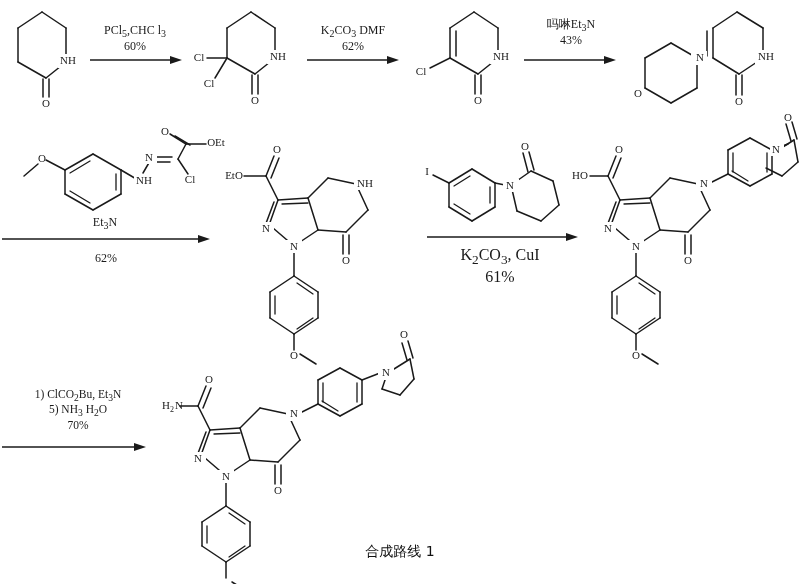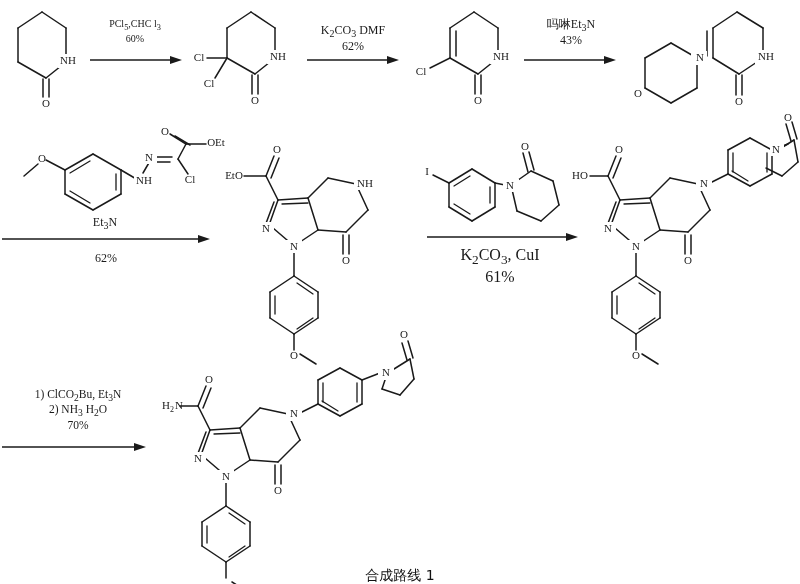--- a/index.html
+++ b/index.html
@@ -3,21 +3,21 @@
 <meta charset="utf-8">
 <style>
   html,body{margin:0;padding:0;background:#fff;}
   body{width:800px;height:584px;position:relative;overflow:hidden;
        font-family:"Liberation Serif",serif;color:#111;}
   .scheme{position:absolute;left:0;top:0;width:800px;height:584px;}
   .cond{position:absolute;text-align:center;line-height:1.15;
         font-family:"Liberation Serif",serif;color:#1a1a1a;}
   .cond .ln{display:block;white-space:nowrap;}
   .caption{position:absolute;width:100%;text-align:center;
-           font-family:"DejaVu Sans",sans-serif;font-size:14px;color:#111;margin-top:24px;}
+           font-family:"DejaVu Sans",sans-serif;font-size:14px;color:#111;}
   svg{overflow:visible;}
   .bond{stroke:#1a1a1a;stroke-width:1.5;fill:none;stroke-linecap:round;}
   .bond-thin{stroke:#1a1a1a;stroke-width:1.3;fill:none;stroke-linecap:round;}
   .arrow{stroke:#1a1a1a;stroke-width:1.4;fill:none;}
   .arrowhead{fill:#1a1a1a;}
   text.atom{font-family:"Liberation Serif",serif;font-size:11px;fill:#1a1a1a;
             text-anchor:middle;dominant-baseline:middle;}
   text.atom-sm{font-family:"Liberation Serif",serif;font-size:8px;fill:#1a1a1a;
             text-anchor:middle;dominant-baseline:middle;}
   .lbl-bg{fill:#fff;}
@@ -38,21 +38,21 @@
   </g>
   <rect class="lbl-bg" x="58" y="54" width="20" height="14"></rect>
   <text class="atom" x="68" y="61">NH</text>
   <text class="atom" x="46" y="104">O</text>
 </svg>
 
 <svg class="scheme" style="left:88px;top:50px;width:96px;height:20px;position:absolute;">
   <path class="arrow" d="M2,10 L82,10"></path>
   <polygon class="arrowhead" points="82,6 94,10 82,14"></polygon>
 </svg>
-<div class="cond" style="left:82px;top:18px;width:106px;font-size:10px;">
+<div class="cond" style="left:82px;top:24px;width:106px;font-size:12px;">
   <span class="ln"><span>PCl</span><sub>5</sub><span>,CHC l</span><sub>3</sub></span>
   <span class="ln">60%</span>
 </div>
 
 <svg class="scheme" style="left:185px;top:0;width:120px;height:120px;position:absolute;">
   <g>
     <path class="bond" d="M42,28 L42,58"></path>
     <path class="bond" d="M42,58 L70,74"></path>
     <path class="bond" d="M70,74 L90,58"></path>
     <path class="bond" d="M90,58 L90,28"></path>
@@ -346,21 +346,21 @@
     <path class="bond" d="M11,13 L6,-4"></path>
     <path class="bond" d="M17,11 L12,-6"></path>
   </g>
   <rect class="lbl-bg" x="-10" y="16" width="14" height="12"></rect>
   <text class="atom" x="-4" y="22">N</text>
   <text class="atom" x="8" y="-10">O</text>
 </svg>
 
 <div class="cond" style="left:8px;top:388px;width:140px;font-size:11.5px;text-align:center;">
   <span class="ln"><span>1) ClCO</span><sub>2</sub><span>Bu, Et</span><sub>3</sub><span>N</span></span>
-  <span class="ln"><span>2) NH</span><sub>3</sub><span> H</span><sub>2</sub><span>O</span></span>
+  <span class="ln"><span>5) NH</span><sub>3</sub><span> H</span><sub>2</sub><span>O</span></span>
   <span class="ln">70%</span>
 </div>
 <svg class="scheme" style="left:0;top:438px;width:148px;height:18px;position:absolute;">
   <path class="arrow" d="M2,9 L134,9"></path>
   <polygon class="arrowhead" points="134,5 146,9 134,13"></polygon>
 </svg>
 
 <svg class="scheme" style="left:160px;top:375px;width:280px;height:170px;position:absolute;">
   <g>
 

